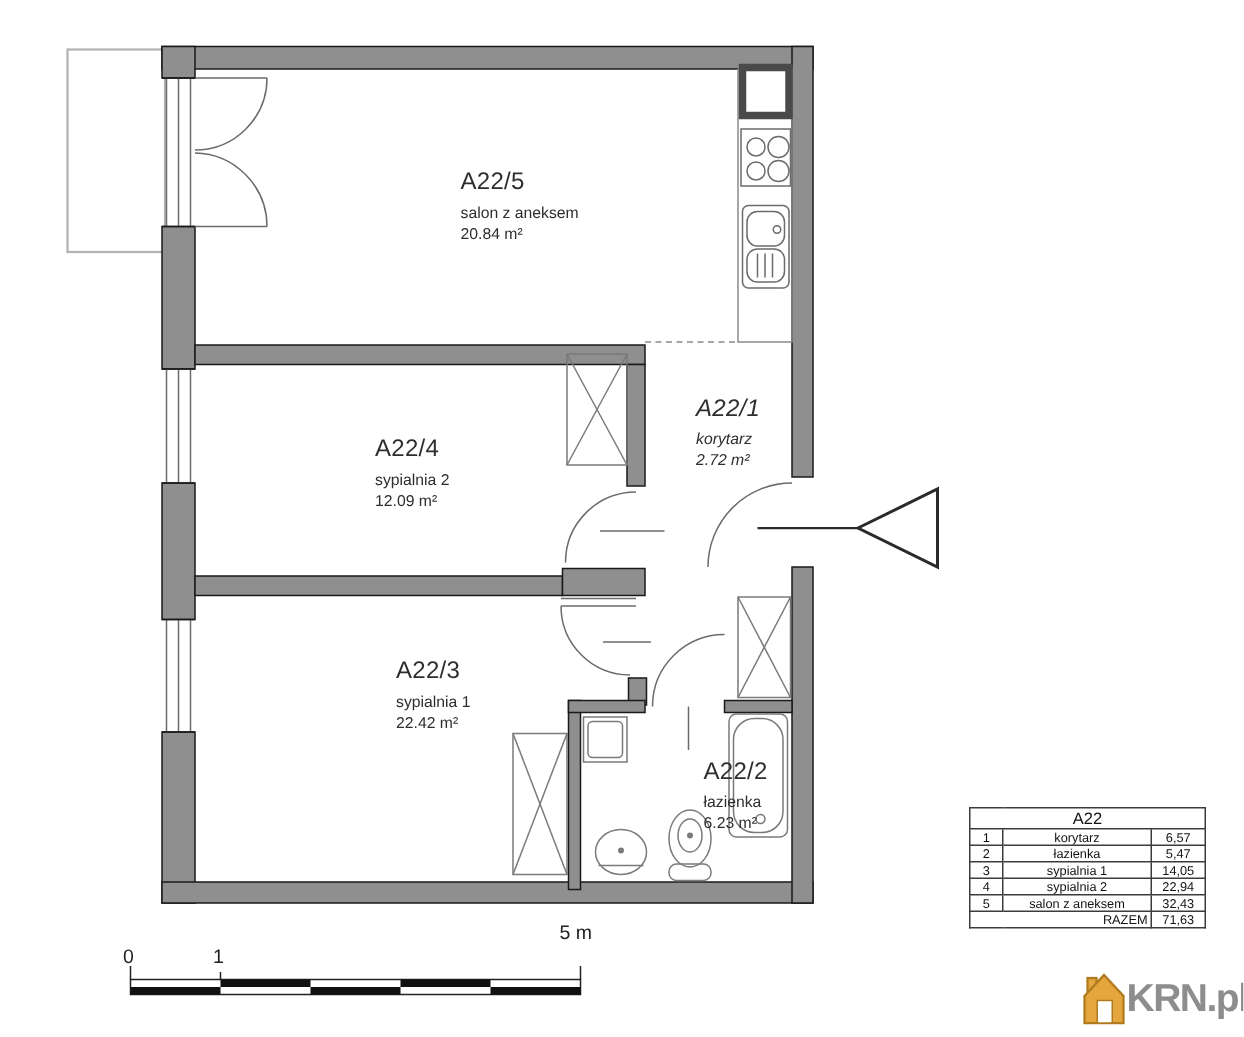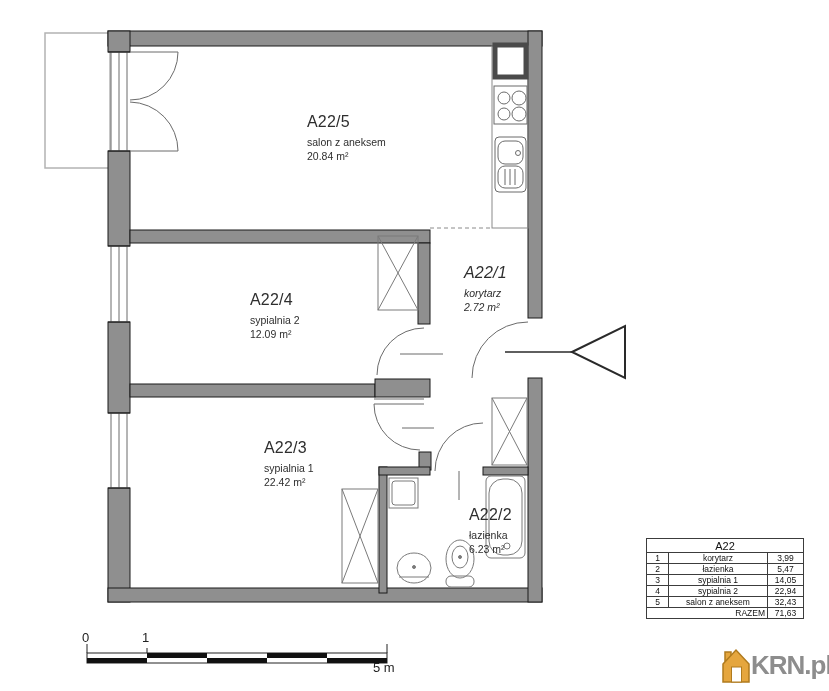--- a/index.html
+++ b/index.html
@@ -201,36 +201,36 @@
     <div class="sub">2.72 m²</div>
   </div>
   <div class="room" style="left:433px;top:506px;margin-left:36px;">
     <div class="code">A22/2</div>
     <div class="sub">łazienka</div>
     <div class="sub">6.23 m²</div>
   </div>
 
   <div class="scale-label" style="left:82px;top:630px;">0</div>
   <div class="scale-label" style="left:142px;top:630px;">1</div>
-  <div class="scale-label" style="left:373px;top:660px;">5 m</div>
+  <div class="scale-label" style="left:373px;top:614px;">5 m</div>
 
   <table class="legend">
     <colgroup>
         <col style="width:22px">
         <col style="width:99px">
         <col style="width:36px">
       </colgroup>
     <tbody>
         <tr>
           <td class="hdr" colspan="3">A22</td>
         </tr>
     <tr>
       <td>1</td>
       <td>korytarz</td>
-      <td>3,99</td>
+      <td>6,57</td>
     </tr>
     <tr>
       <td>2</td>
       <td>łazienka</td>
       <td>5,47</td>
     </tr>
     <tr>
       <td>3</td>
       <td>sypialnia 1</td>
       <td>14,05</td>

